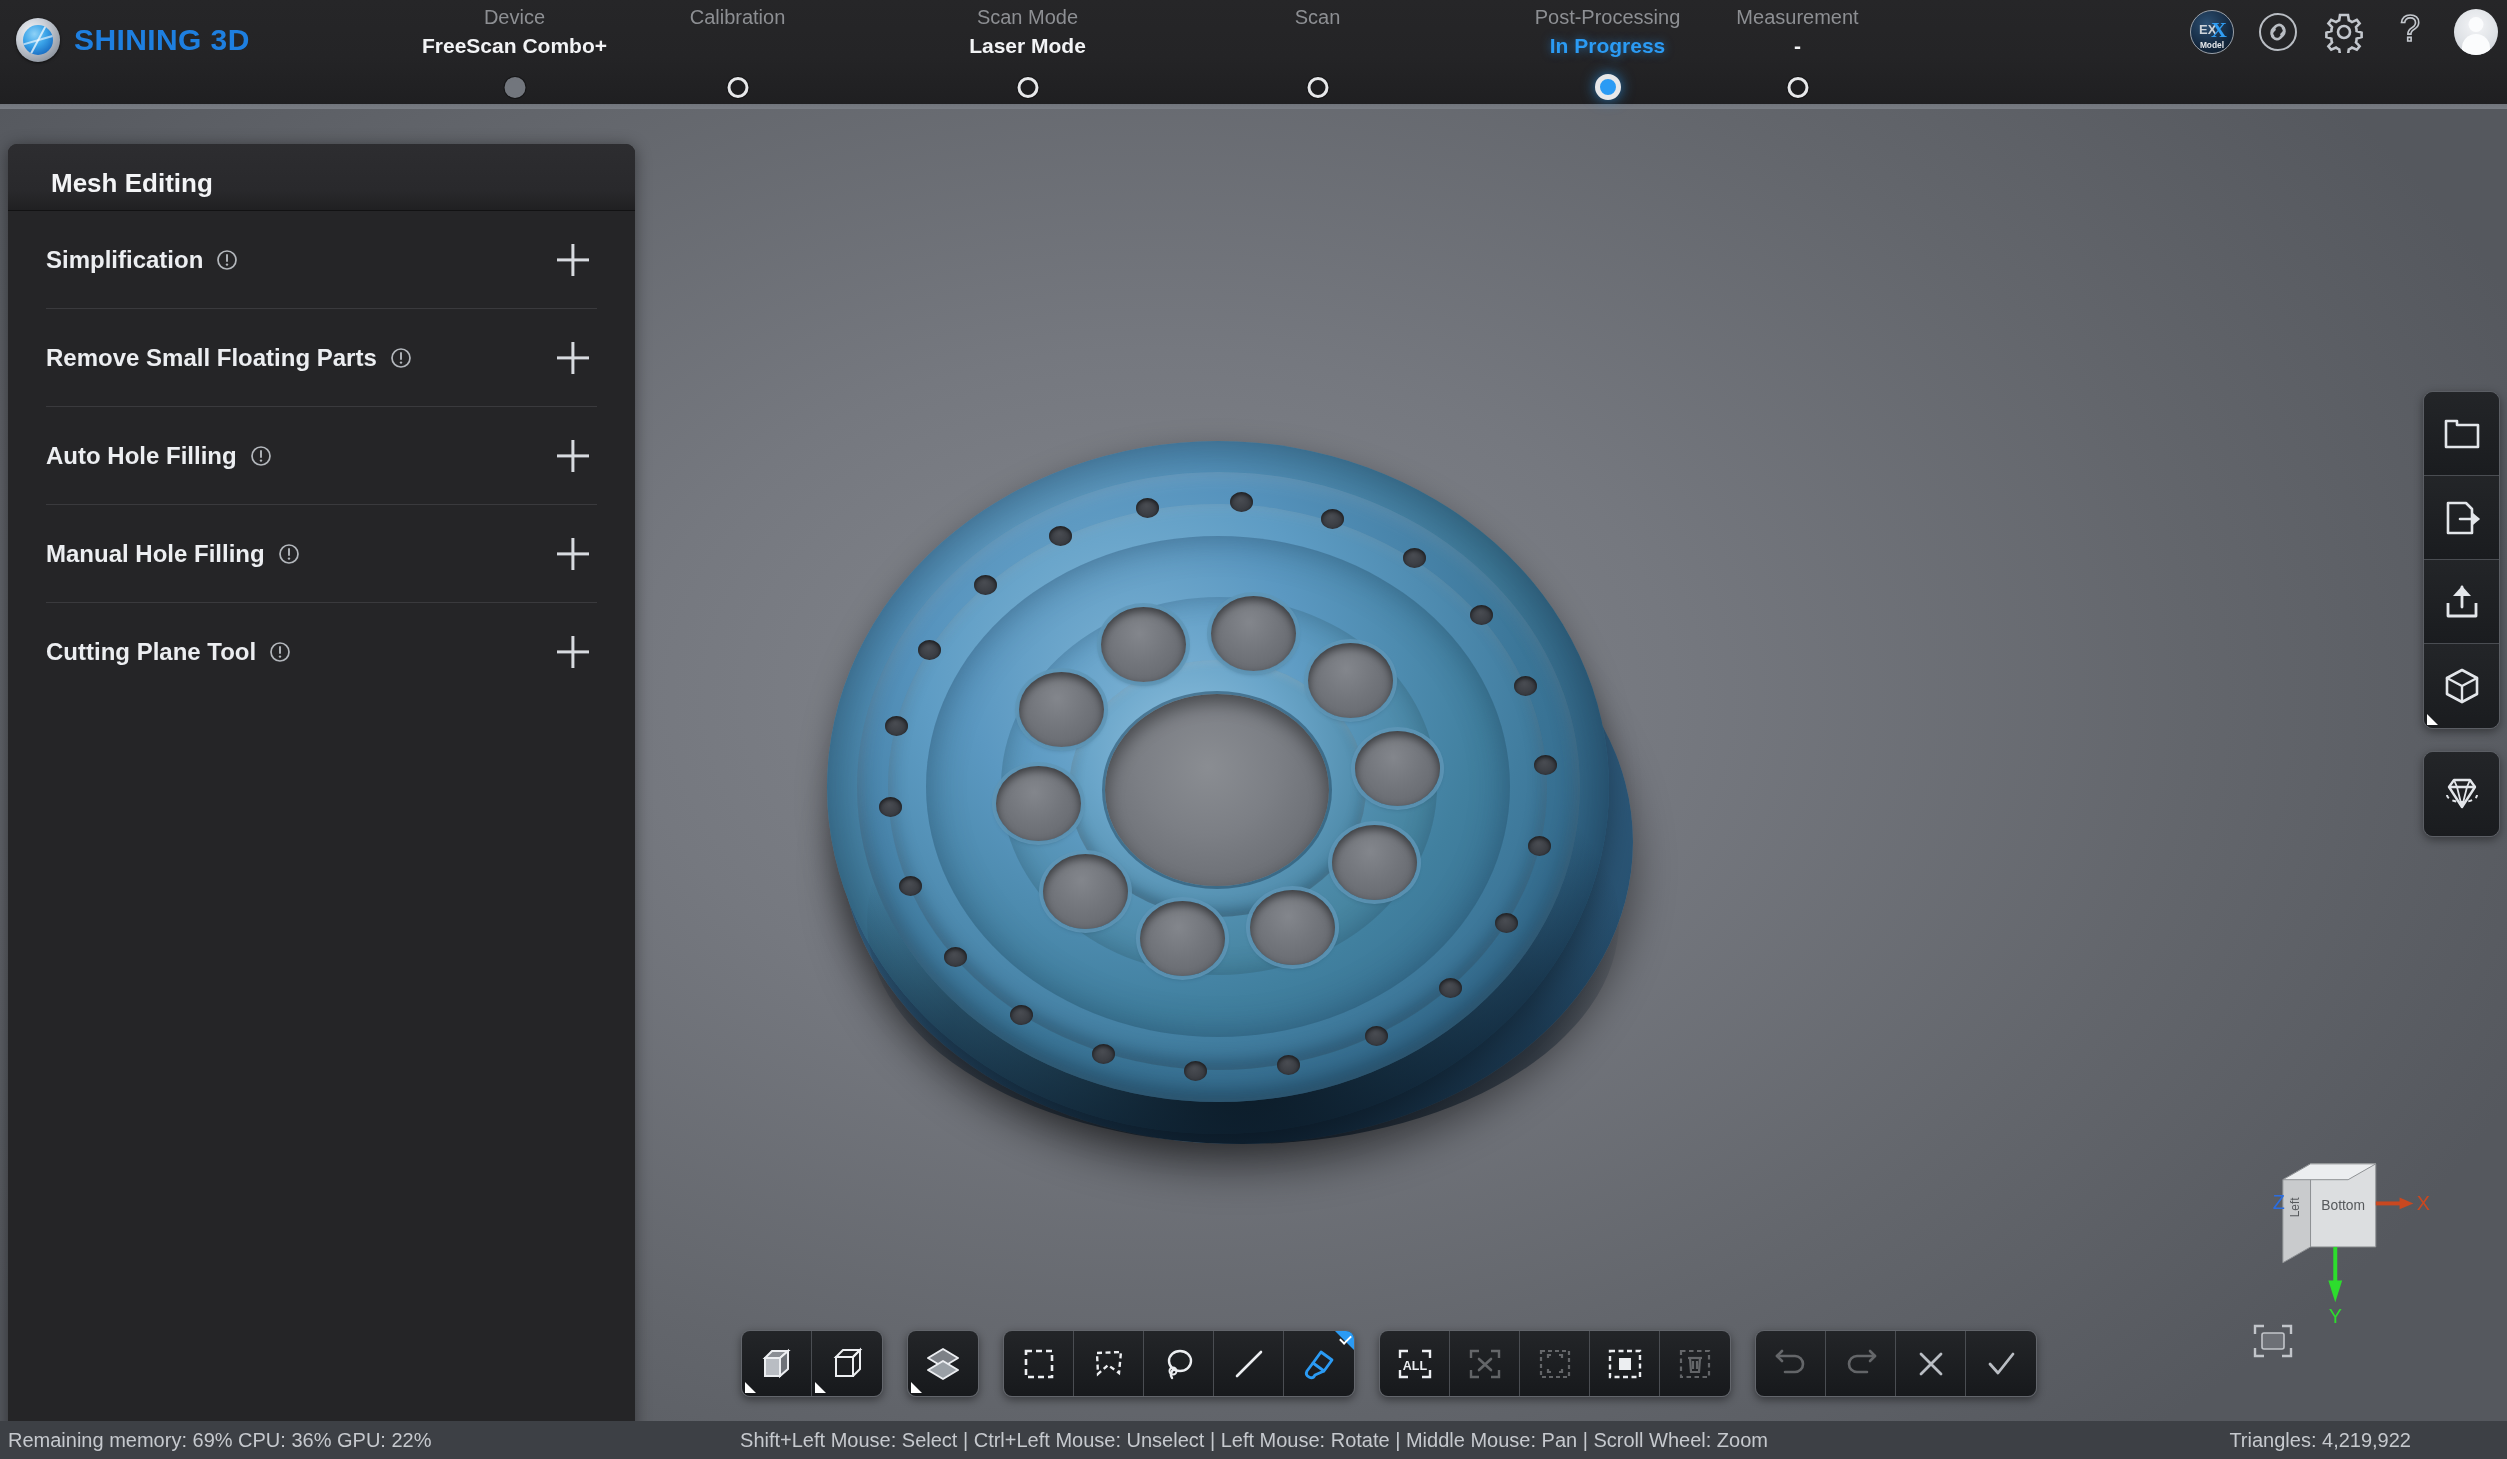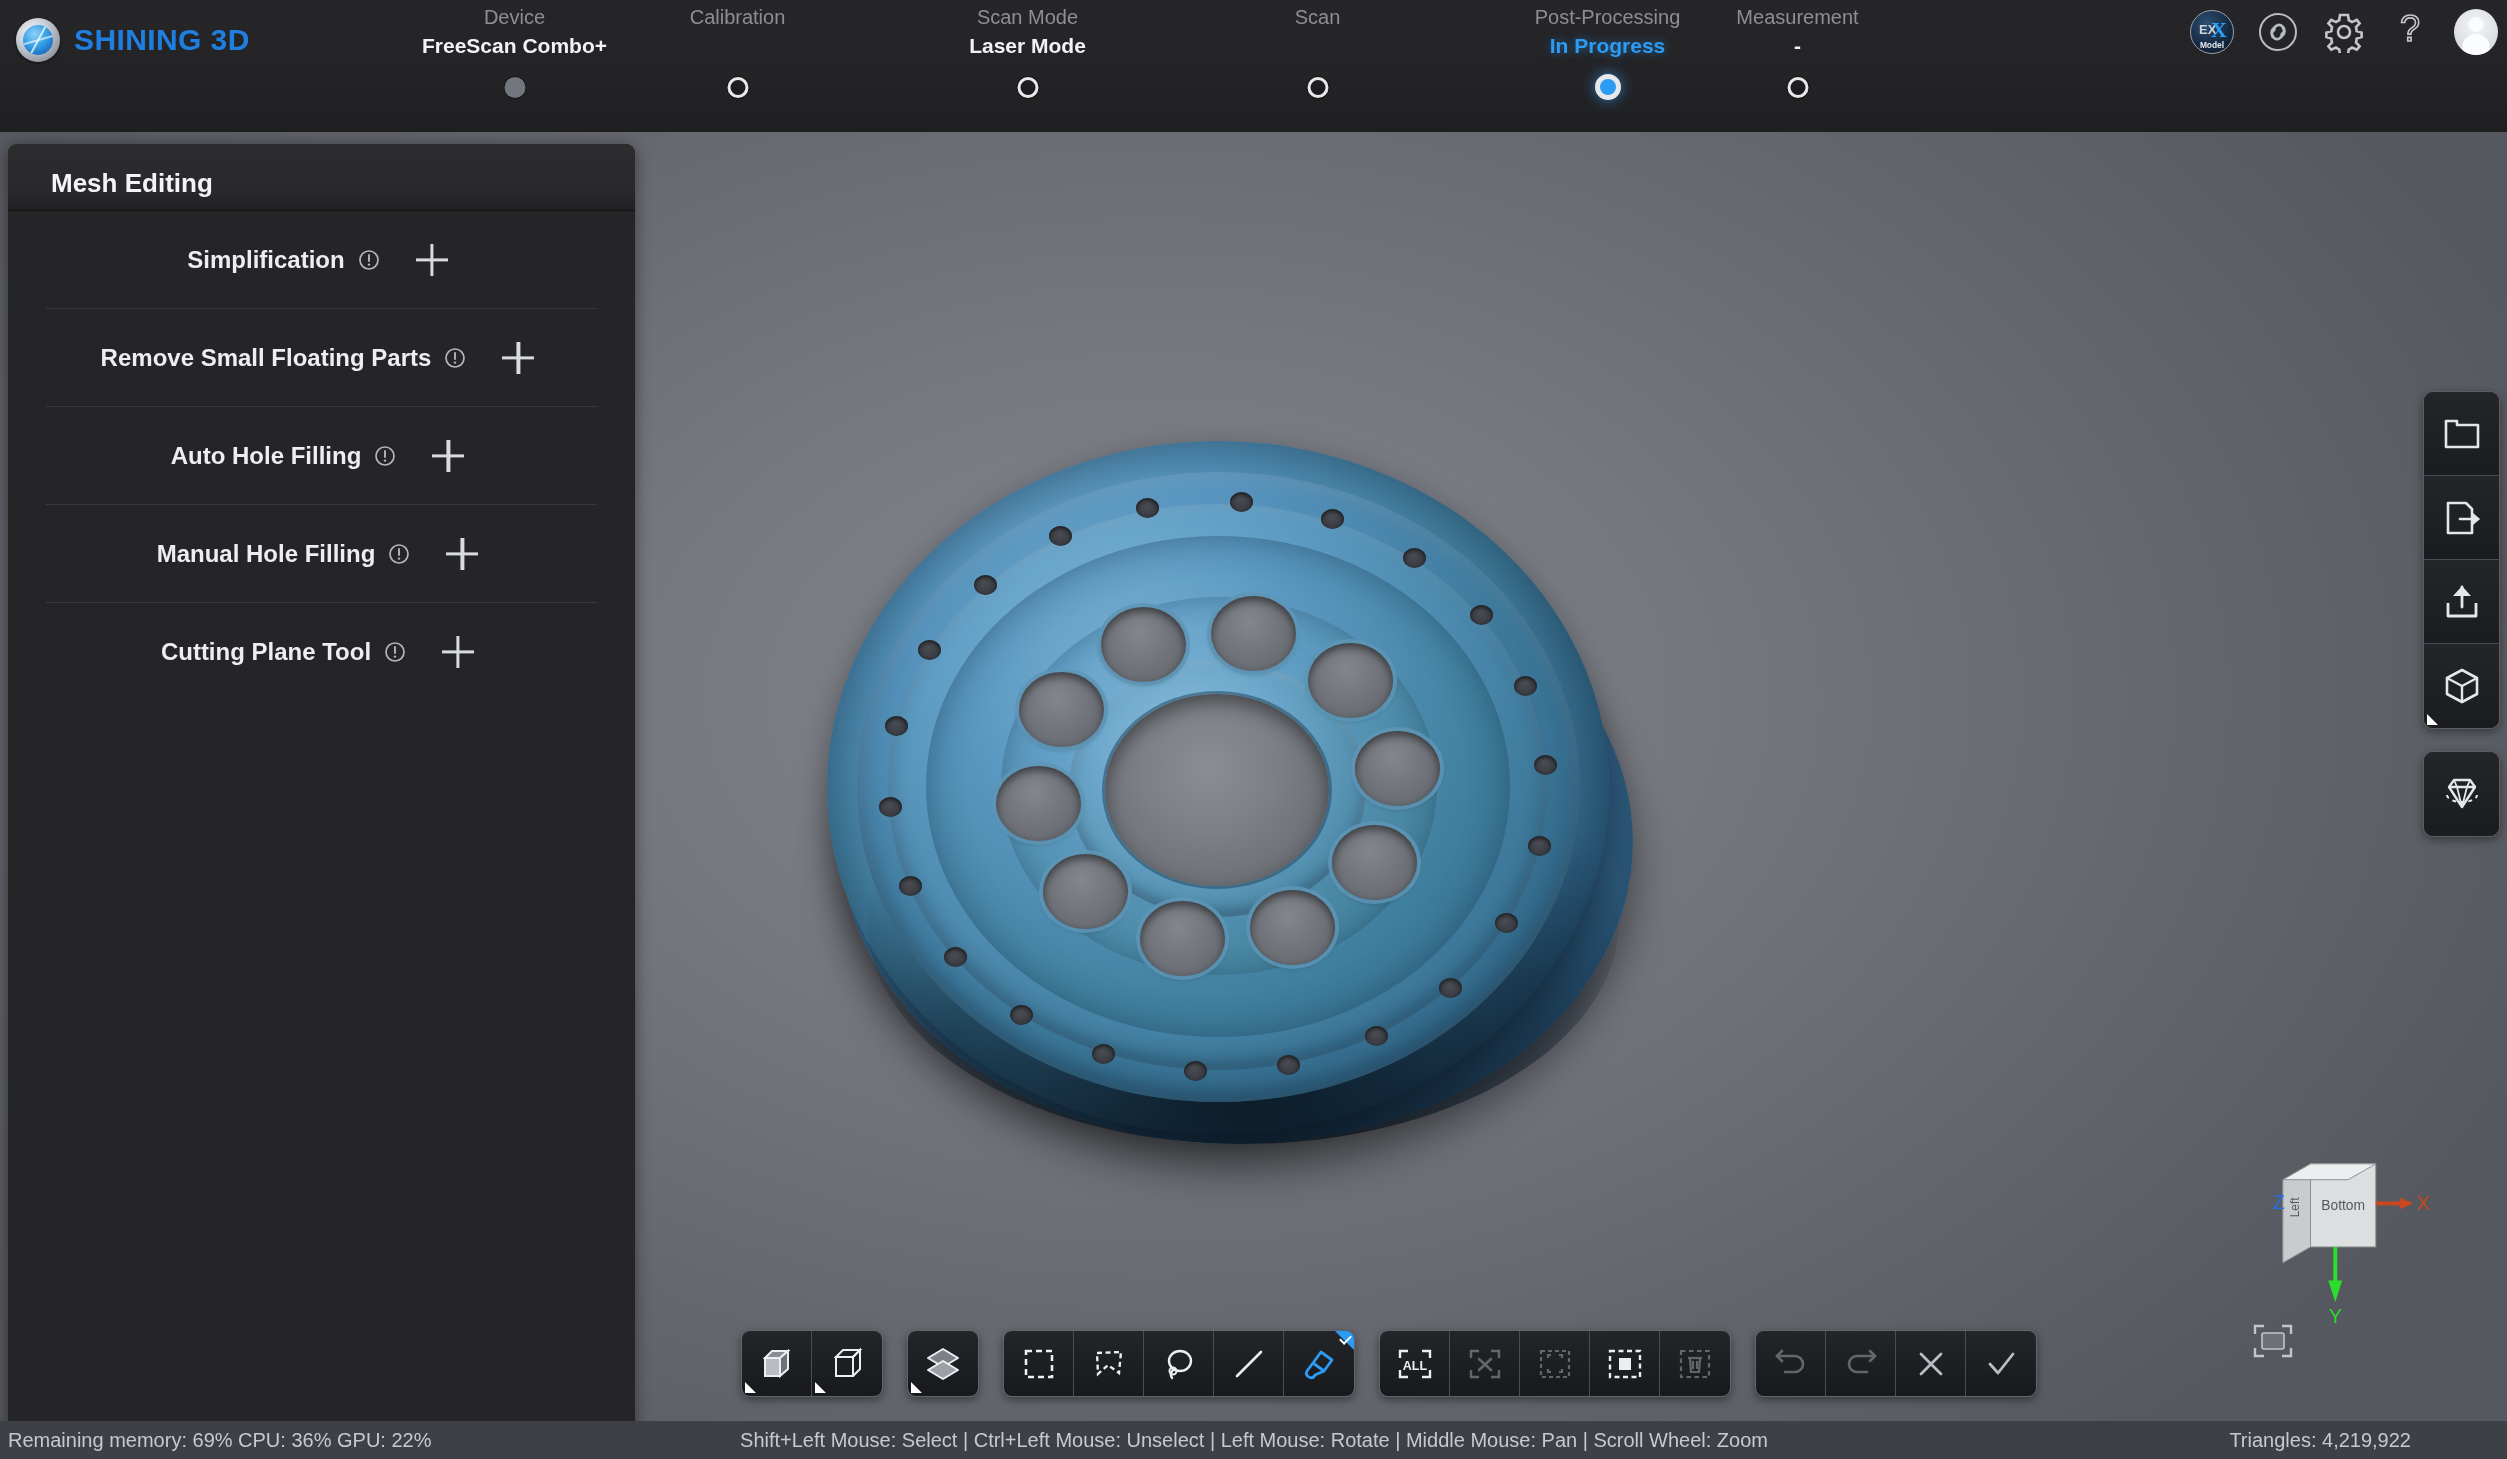--- a/index.html
+++ b/index.html
@@ -6,21 +6,21 @@
   html,body { width:2508px; height:1459px; overflow:hidden; }
   body {
     font-family:"Liberation Sans", sans-serif;
     background:#6f737a;
     position:relative;
     -webkit-font-smoothing:antialiased;
   }
 
   
   #header {
-    position:absolute; left:0; top:0; width:2508px; height:132px;
+    position:absolute; left:0; top:0; width:2508px; height:104px;
     background:linear-gradient(to bottom,#262628 0%,#242426 55%,#1f1f21 100%);
     z-index:30;
   }
   #brand { position:absolute; left:16px; top:18px; display:flex; align-items:center; gap:14px; }
   #brand .logo-wrap {
     width:44px; height:44px; border-radius:50%;
     background:radial-gradient(circle at 36% 32%,#f2f4f7 0%,#c9ced6 38%,#9aa1ab 70%,#6d737c 100%);
     display:flex; align-items:center; justify-content:center;
     box-shadow:0 1px 3px rgba(0,0,0,.6);
   }
@@ -176,21 +176,21 @@
     z-index:20; overflow:hidden;
   }
   #panel-title {
     height:67px; display:flex; align-items:center; padding:12px 0 0 43px;
     color:#f3f4f6; font-size:26px; font-weight:bold;
     background:linear-gradient(to bottom,#2d2d30 0%,#29292c 70%,#202022 100%);
     border-bottom:1px solid #121213;
   }
   #panel-body { padding:0 38px; }
   .p-item {
-    height:98px; display:flex; align-items:center; justify-content:center;
+    height:98px; display:flex; align-items:center; justify-content:space-between;
     border-bottom:1px solid #3a3a3d; cursor:pointer;gap:32px;
   }
   .p-item:last-child { border-bottom:none; }
   .p-left { display:flex; align-items:center; gap:13px; }
   .p-label { color:#eceef1; font-size:24px; font-weight:bold; white-space:nowrap; }
   .p-info { width:22px; height:22px; display:block; flex:0 0 auto; }
   .p-plus {
     width:40px; height:40px; position:relative; flex:0 0 auto; margin-right:4px;
   }
   .p-plus::before, .p-plus::after {

